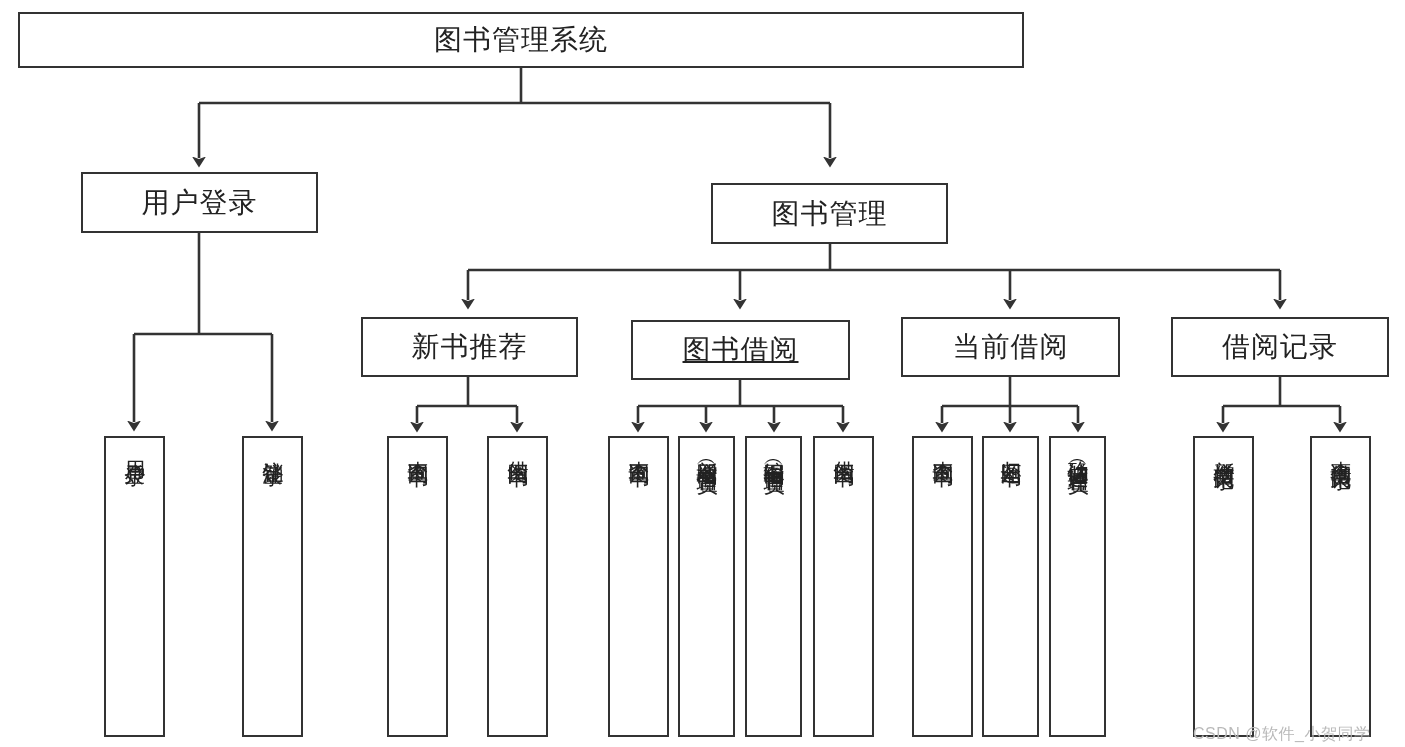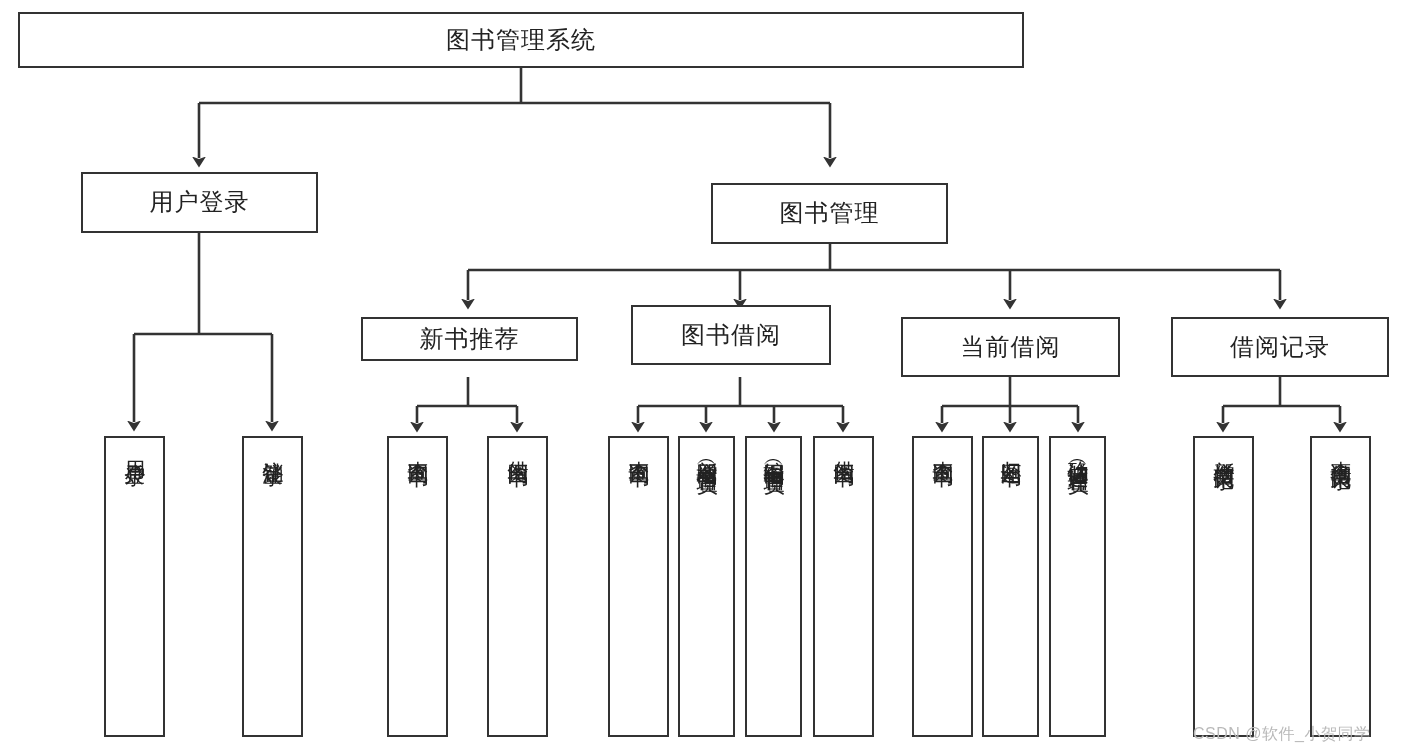--- a/index.html
+++ b/index.html
@@ -35,21 +35,21 @@
     color: #222222;
   }
   .node .label {
     display: block;
     text-align: center;
     line-height: 1.18;
     color: #222222;
   }
   .node.horizontal .label {
     writing-mode: horizontal-tb;
-    font-size: 24px;
+    font-size: 28px;
     letter-spacing: 1px;
   }
   .node.vertical {
     align-items: flex-start;
     padding-top: 6px;
   }
   .node.vertical .label {
     writing-mode: vertical-rl;
     text-orientation: upright;
     font-size: 21px;
@@ -128,24 +128,24 @@
     <span class="label">图书管理系统</span>
   </div>
 
   <div class="node horizontal" style="left:81px; top:172px; width:237px; height:61px;">
     <span class="label">用户登录</span>
   </div>
   <div class="node horizontal" style="left:711px; top:171px; width:237px; height:61px;margin-top:12px;">
     <span class="label">图书管理</span>
   </div>
 
-  <div class="node horizontal" style="left:361px; top:317px; width:217px; height:44px;font-family:Liberation Serif, serif;">
+  <div class="node horizontal" style="left:361px; top:317px; width:217px; height:60px;font-family:Liberation Serif, serif;">
     <span class="label">新书推荐</span>
   </div>
-  <div class="node horizontal" style="left:631px; top:305px; width:200px; height:60px;">
+  <div class="node horizontal" style="left:631px; top:320px; width:219px; height:60px;text-decoration:underline;">
     <span class="label">图书借阅</span>
   </div>
   <div class="node horizontal" style="left:1171px; top:317px; width:218px; height:60px;">
     <span class="label">借阅记录</span>
   </div>
   <div class="node horizontal" style="left:901px; top:317px; width:219px; height:60px;">
     <span class="label">当前借阅</span>
   </div>
 
   <div class="node vertical" style="left:104px; top:436px; width:61px; height:301px;">

